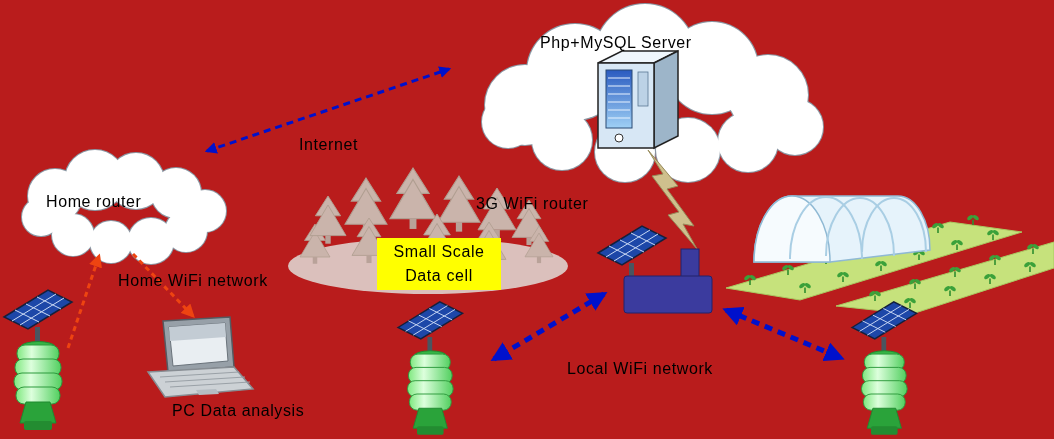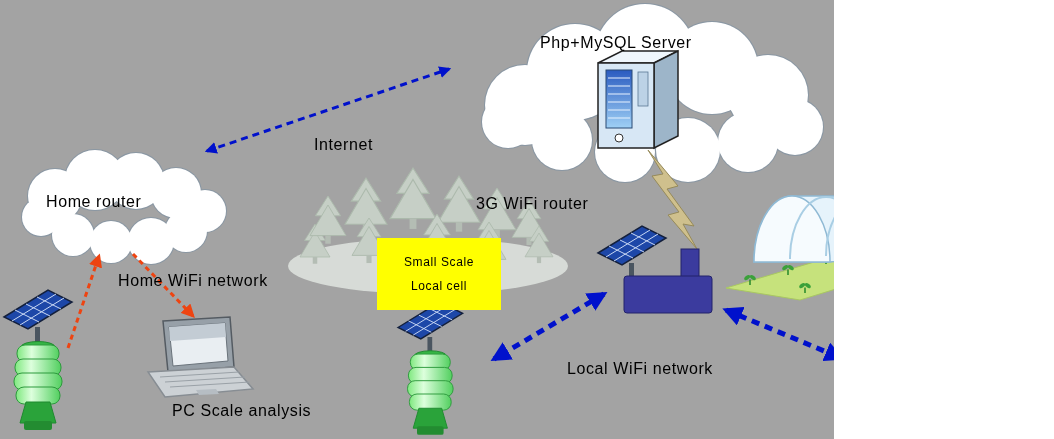--- a/index.html
+++ b/index.html
@@ -1,22 +1,22 @@
 <!DOCTYPE html>
 <html style="--arrow-blue: #0011cc; --arrow-red: #ee4411; --label-highlight: #ffff00; --router-body: #3b3b9e; --cloud-outline: #8a97a3; --field-green: #c6e27c; --sensor-green: #7ce87c; --greenhouse-blue: #e6f3fb; --solar-panel-blue: #1d47a8;"><head>
 <meta charset="utf-8">
 <style>
   html,body{margin:0;padding:0;background:#ffffff;}
-  #stage{position:relative;width:834px;height:439px;background:#a3a3a3;overflow:hidden;
+  #stage{position:relative;width:1054px;height:439px;background:#b91c1c;overflow:hidden;
          font-family:"Liberation Sans",sans-serif;}
   #art{position:absolute;left:0;top:0;}
   .lbl{position:absolute;font-size:16px;letter-spacing:.6px;color:#000;white-space:nowrap;}
   .solar-tag{position:absolute;left:377px;top:238px;width:124px;text-align:center;
-             background:var(--label-highlight,#ffff00);font-size:12px;letter-spacing:.6px;
-             color:#000;padding:12px 0;line-height:24px;}
+             background:var(--label-highlight,#ffff00);font-size:16px;letter-spacing:.6px;
+             color:#000;padding:2px 0;line-height:24px;}
   .cloudStroke{fill:#fff;stroke:var(--cloud-outline,#8a97a3);stroke-width:2;}
   .cloudFill{fill:#fff;stroke:none;}
   .lineB{stroke:var(--arrow-blue,#0011cc);fill:none;}
   .lineR{stroke:var(--arrow-red,#ee4411);fill:none;}
   .mkB{fill:var(--arrow-blue,#0011cc);}
   .mkR{fill:var(--arrow-red,#ee4411);}
   .routerFill{fill:var(--router-body,#3b3b9e);}
   .fieldFill{fill:var(--field-green,#c6e27c);stroke:#a9c861;stroke-width:1;}
 </style>
 </head>
@@ -198,25 +198,25 @@
   </g>
 
   <line x1="207" y1="151" x2="449" y2="69" class="lineB" stroke-width="3" stroke-dasharray="7 5" marker-start="url(#mB)" marker-end="url(#mB)"></line>
   <line x1="68" y1="348" x2="99" y2="256" class="lineR" stroke-width="3" stroke-dasharray="5 4" marker-end="url(#mR)"></line>
   <line x1="133" y1="254" x2="193" y2="316" class="lineR" stroke-width="3" stroke-dasharray="5 4" marker-end="url(#mR)"></line>
   <line x1="604" y1="294" x2="494" y2="359" class="lineB" stroke-width="5" stroke-dasharray="8 6" marker-start="url(#mB)" marker-end="url(#mB)"></line>
   <line x1="726" y1="310" x2="841" y2="358" class="lineB" stroke-width="5" stroke-dasharray="8 6" marker-start="url(#mB)" marker-end="url(#mB)"></line>
 </svg>
 
 <div class="lbl" style="left:540px;top:34px">Php+MySQL Server</div>
-<div class="lbl" style="left:314px;top:136px">Internet</div>
+<div class="lbl" style="left:299px;top:136px">Internet</div>
 <div class="lbl" style="left:46px;top:193px">Home router</div>
 <div class="lbl" style="left:118px;top:272px">Home WiFi network</div>
-<div class="lbl" style="left:172px;top:402px">PC Scale analysis</div>
+<div class="lbl" style="left:172px;top:402px">PC Data analysis</div>
 <div class="lbl" style="left:476px;top:195px">3G WiFi router</div>
 <div class="lbl" style="left:567px;top:360px">Local WiFi network</div>
 
 <div class="solar-tag">
   <div>Small Scale</div>
-  <div>Local cell</div>
+  <div>Data cell</div>
 </div>
 
 </div>
 
 </body></html>

